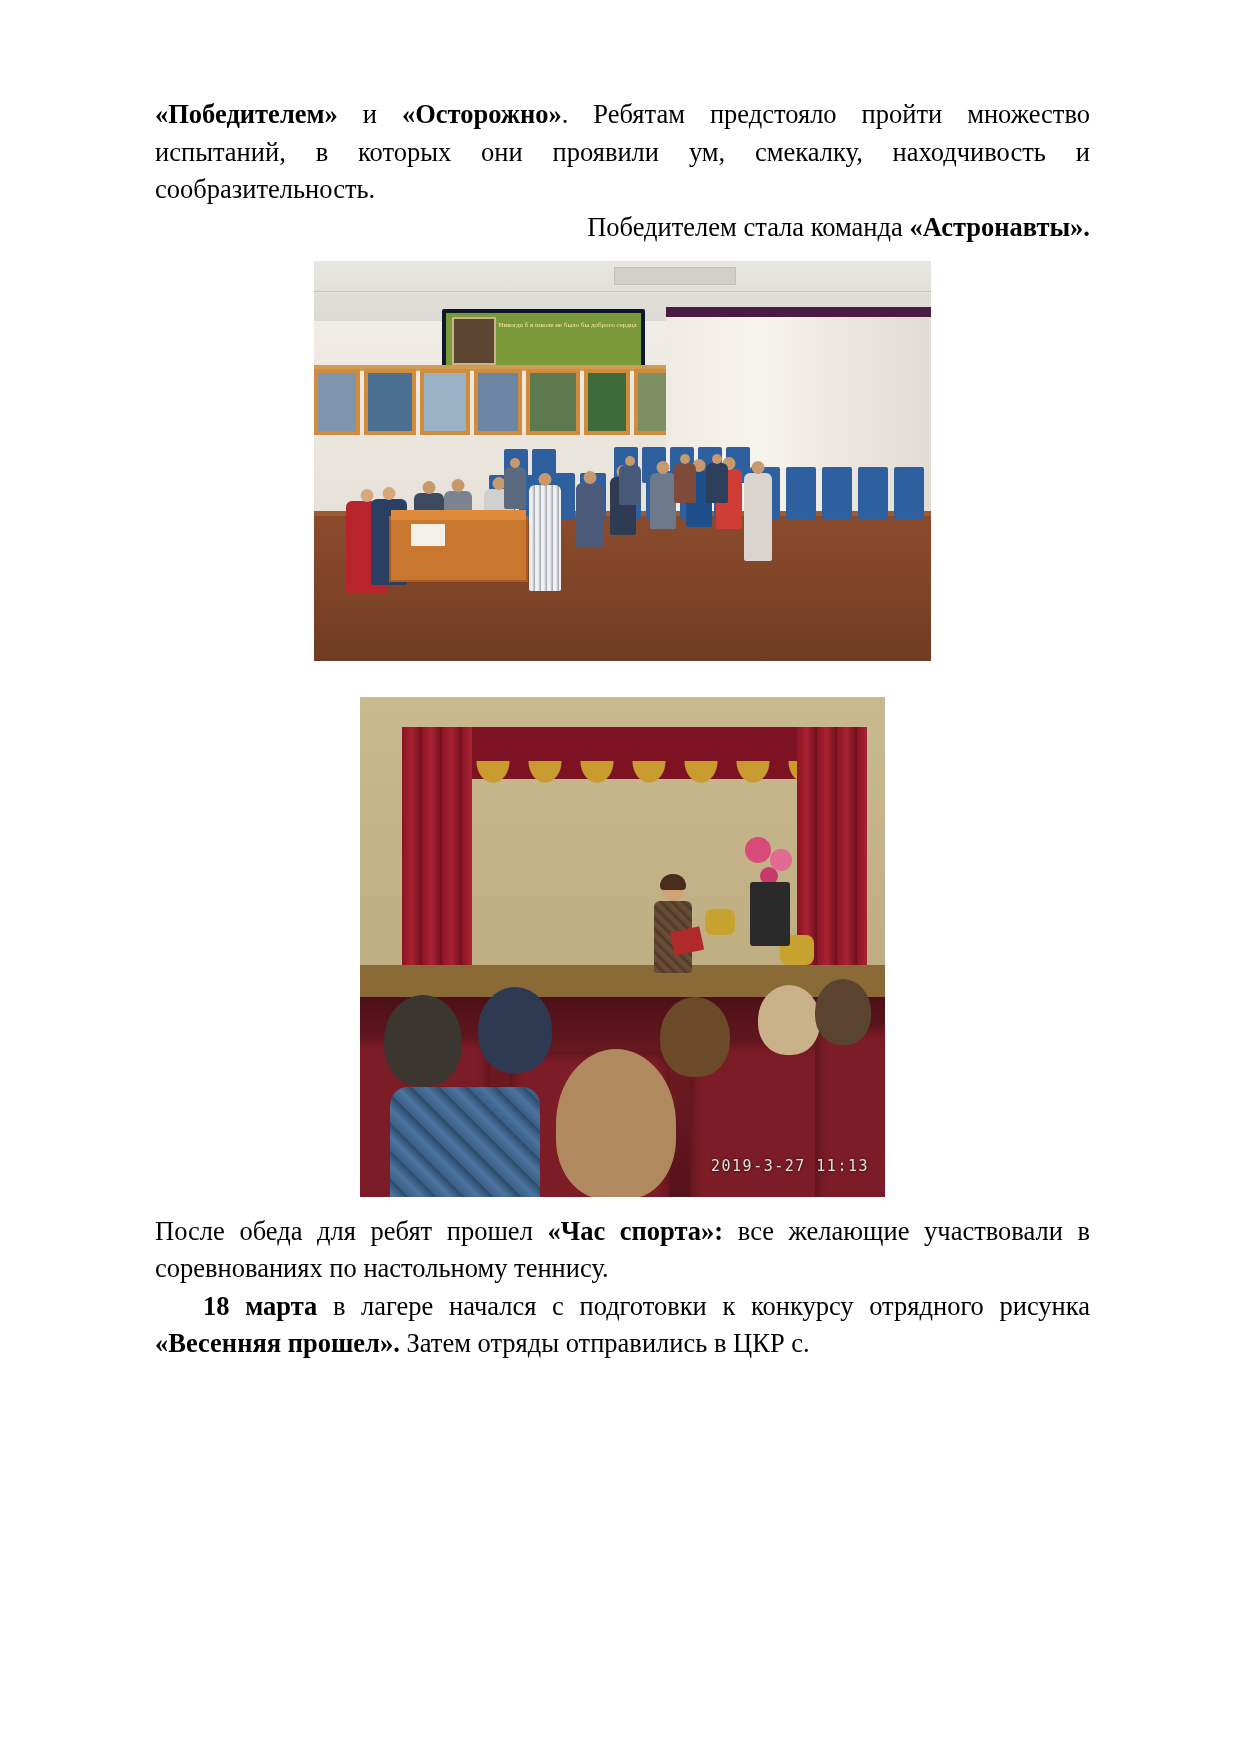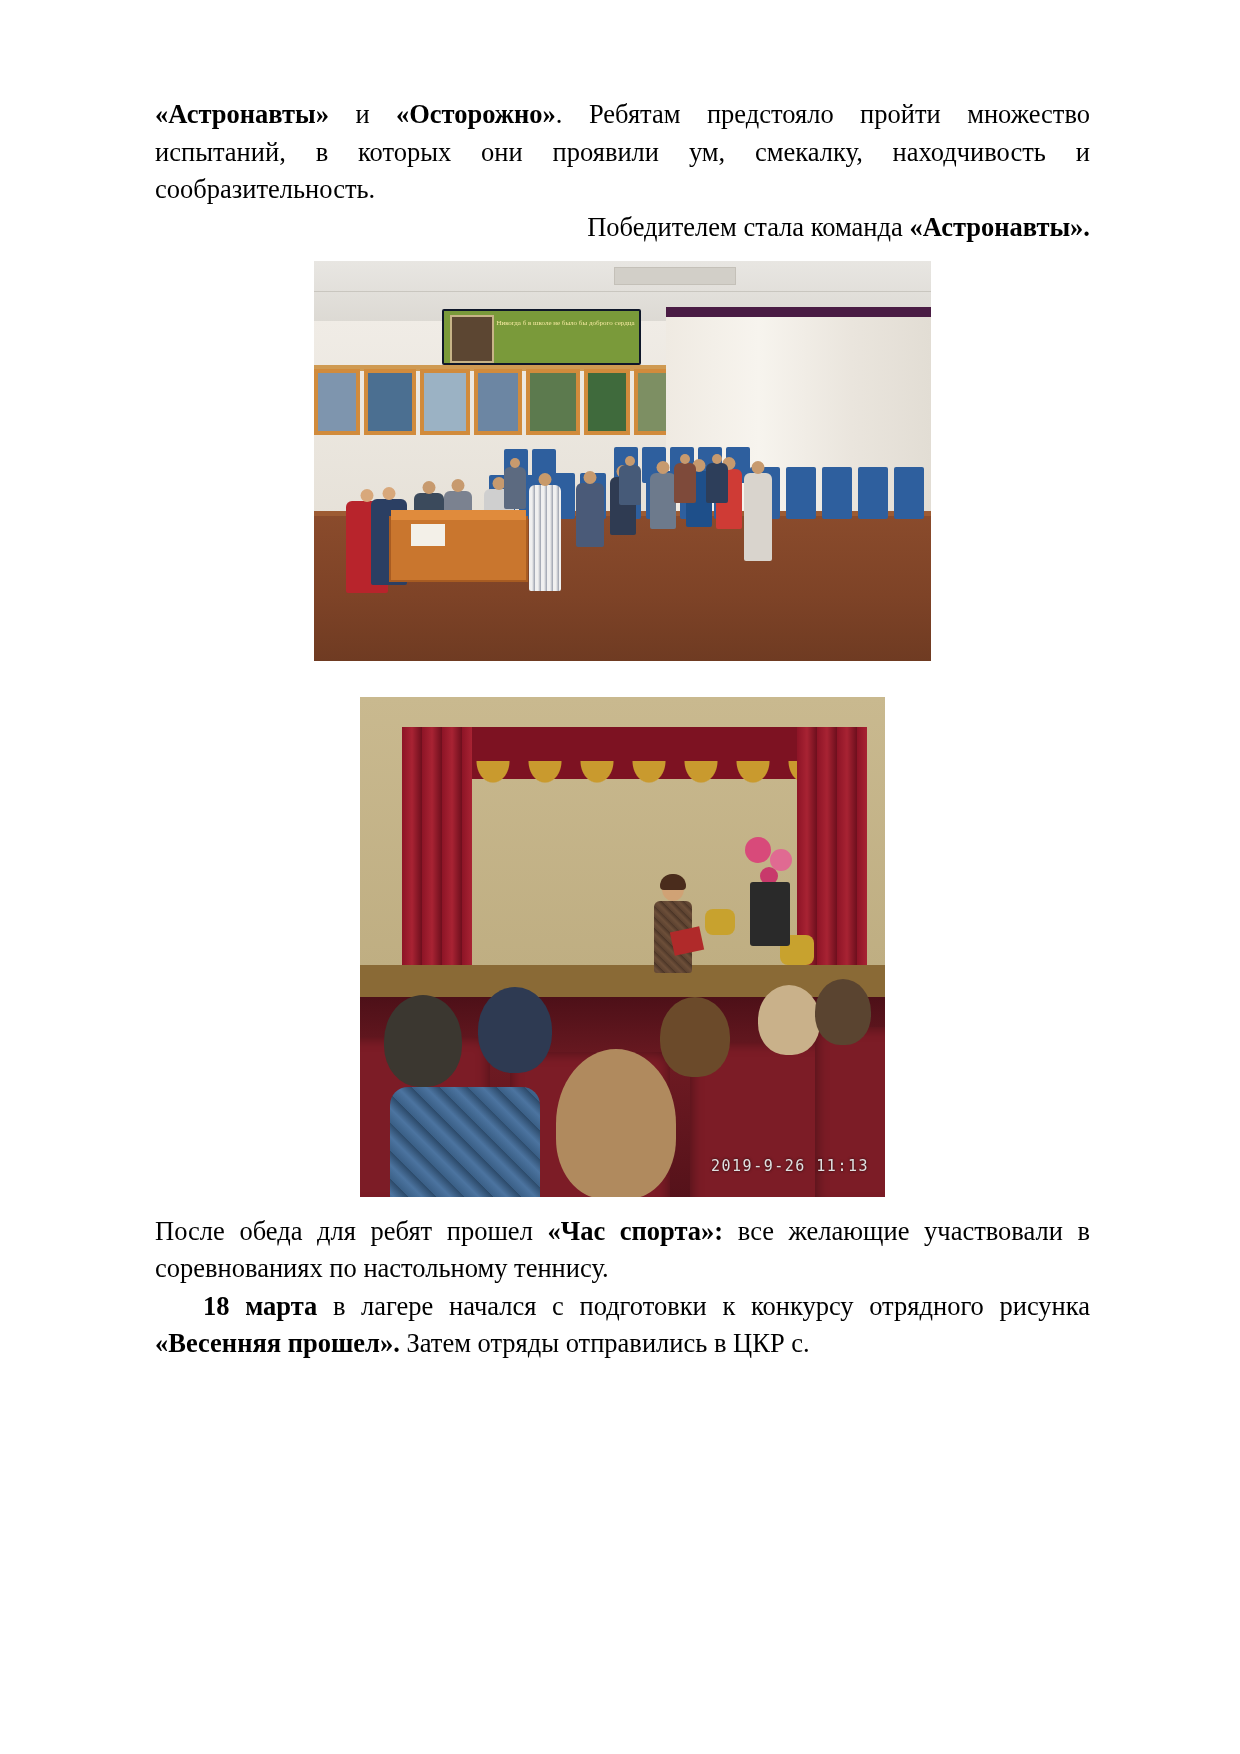--- a/index.html
+++ b/index.html
@@ -62,21 +62,21 @@
   .p1-ceil-panel {
     position: absolute; top: 6px; left: 300px; width: 120px; height: 16px;
     background: #d2cfc8; border: 1px solid #c4c0b8;
   }
   .p1-wall {
     position: absolute; left: 0; top: 60px; width: 100%; height: 200px;
     background: linear-gradient(#f0ece6, #e6e1d8);
   }
   .p1-banner {
     position: absolute; left: 128px; top: 48px; width: 195px; height: 52px;
-    background: #7a9a3a; border: 2px solid #0f172a; border-radius: 2px;
+    background: #7a9a3a; border: 4px solid #0f172a; border-radius: 2px;
     overflow: hidden;
   }
   .p1-banner-portrait {
     position: absolute; left: 6px; top: 4px; width: 40px; height: 44px;
     background: #5c4632; border: 2px solid #c8b487;
   }
   .p1-banner-text {
     position: absolute; left: 52px; top: 8px; right: 4px;
     color: #f5e9a0; font-size: 7px; line-height: 1.25;
     font-family: "Liberation Serif", serif; text-align: center;
@@ -228,21 +228,21 @@
   }
 
   .cap-block { margin-top: 16px; }
   .after-fig2 { margin-top: 16px; }
 </style>
 </head>
 <body>
 
 <div class="page">
 
-  <p class="para"><span class="b">«Астронавты»</span><span> и </span><span class="b">«Осторожно»</span><span>. Ребятам предстояло пройти множество испытаний, в которых они проявили ум, смекалку, находчивость и сообразительность.</span></p>
+  <p class="para"><span class="b">«Победителем»</span><span> и </span><span class="b">«Осторожно»</span><span>. Ребятам предстояло пройти множество испытаний, в которых они проявили ум, смекалку, находчивость и сообразительность.</span></p>
 
   <p class="para nojust"><span>Победителем стала команда </span><span class="b">«Астронавты».</span></p>
 
   <div class="fig1">
     <div class="photo1">
       <div class="p1-ceiling">
         <div class="p1-ceil-line"></div>
         <div class="p1-ceil-panel"></div>
       </div>
       <div class="p1-wall"></div>
@@ -381,21 +381,21 @@
       <div class="p2-seatback" style="left:455px;top:330px;width:110px;height:180px;"></div>
 
       <div class="p2-kid-head" style="left:24px;top:298px;width:78px;height:92px;background:#3b3730;"></div>
       <div class="p2-kid-head" style="left:118px;top:290px;width:74px;height:86px;background:#2e3a52;"></div>
       <div class="p2-kid-head" style="left:196px;top:352px;width:120px;height:150px;background:#b08a5e;border-radius:50% 50% 40% 40%;"></div>
       <div class="p2-kid-head" style="left:300px;top:300px;width:70px;height:80px;background:#6b4a2a;"></div>
       <div class="p2-kid-head" style="left:398px;top:288px;width:62px;height:70px;background:#c9b18a;"></div>
       <div class="p2-kid-head" style="left:455px;top:282px;width:56px;height:66px;background:#5a4430;"></div>
       <div class="p2-kid-head" style="left:30px;top:390px;width:150px;height:120px;background:repeating-linear-gradient(45deg,#3a5f86,#4c74a0 10px,#2c4a6a 20px);border-radius:18px 18px 0 0;"></div>
 
-      <div class="p2-ts">2019-9-26 11:13</div>
+      <div class="p2-ts">2019-3-27 11:13</div>
     </div>
   </div>
 
   <div class="after-fig2">
     <p class="para"><span>После обеда для ребят прошел </span><span class="b">«Час спорта»:</span><span> все желающие участвовали в соревнованиях по настольному теннису.</span></p>
 
     <p class="para indent"><span class="b">18 марта</span><span>  в лагере начался с подготовки к конкурсу отрядного рисунка </span><span class="b">«Весенняя прошел».</span><span> Затем отряды отправились в ЦКР с.</span></p>
   </div>
 
 </div>

